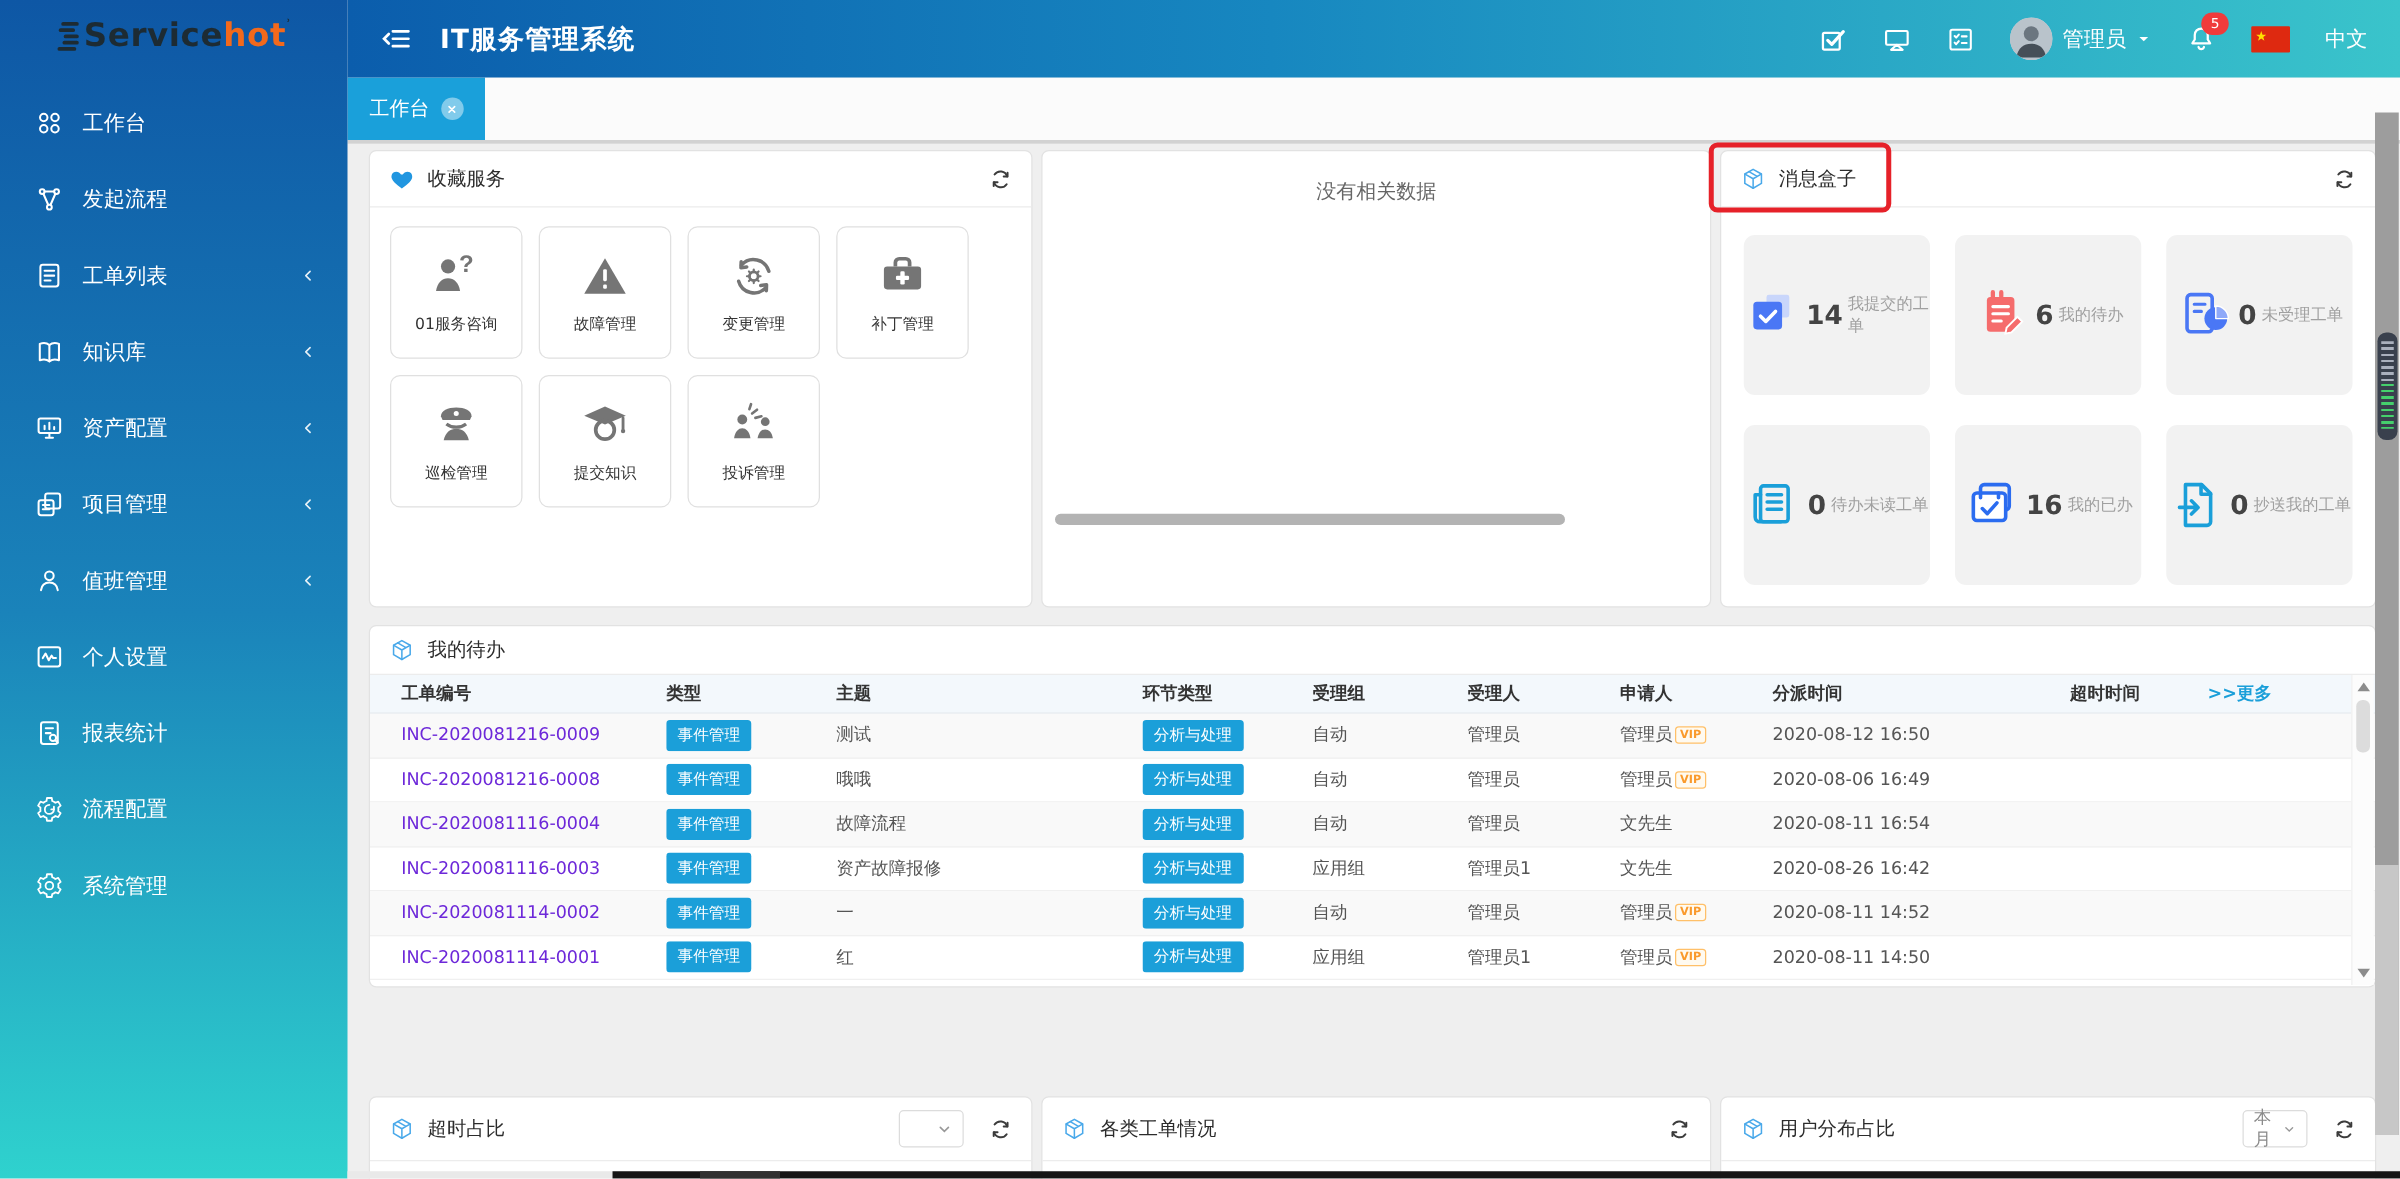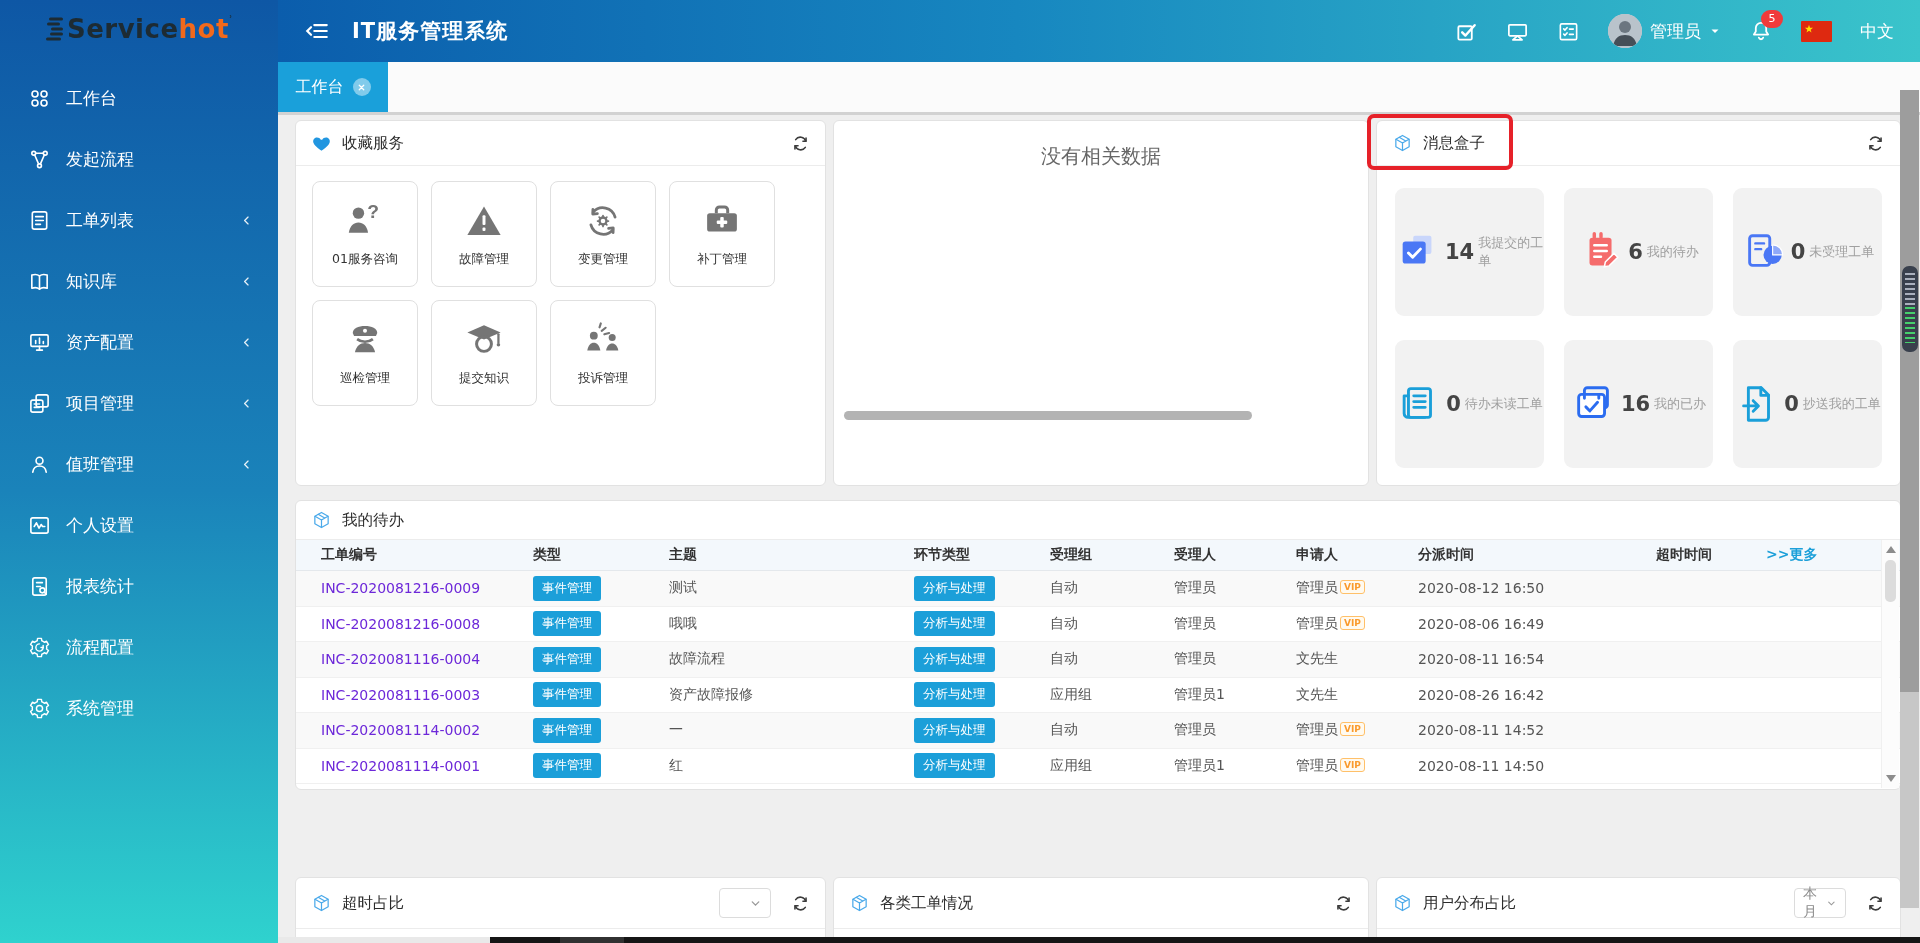--- a/index.html
+++ b/index.html
@@ -74,21 +74,21 @@
 
   
   .fav-grid{display:flex;flex-wrap:wrap;gap:13px;padding:15px 16px;}
   .fav-tile{width:104px;height:104px;border:1px solid #e0e0e0;border-radius:8px;display:flex;
     flex-direction:column;align-items:center;justify-content:center;gap:9px;cursor:pointer;background:#fff;}
   .fav-tile .tile-icon svg{width:42px;height:42px;}
   .fav-label{font-size:12.5px;color:#333;}
 
   
   .notice-body{position:relative;height:308px;}
-  .empty-text{text-align:center;padding-top:22px;font-size:20px;color:#666;}
+  .empty-text{text-align:center;padding-top:22px;font-size:16px;color:#666;}
   .h-scrollbar{position:absolute;left:10px;bottom:9px;width:408px;height:9px;border-radius:5px;background:#b3b3b3;cursor:pointer;}
 
   
   .msg-grid{display:grid;grid-template-columns:repeat(3,1fr);gap:24px 20px;padding:22px 18px;}
   .msg-tile{height:128px;background:#f2f2f2;border-radius:9px;display:flex;flex-direction:row;
     align-items:center;justify-content:center;gap:4px;cursor:pointer;}
   .msg-tile .tile-icon svg{width:46px;height:46px;}
   .msg-count{font-size:21px;font-weight:bold;color:#444;}
   .msg-label{font-size:13px;color:#a0a0a0;}
 

